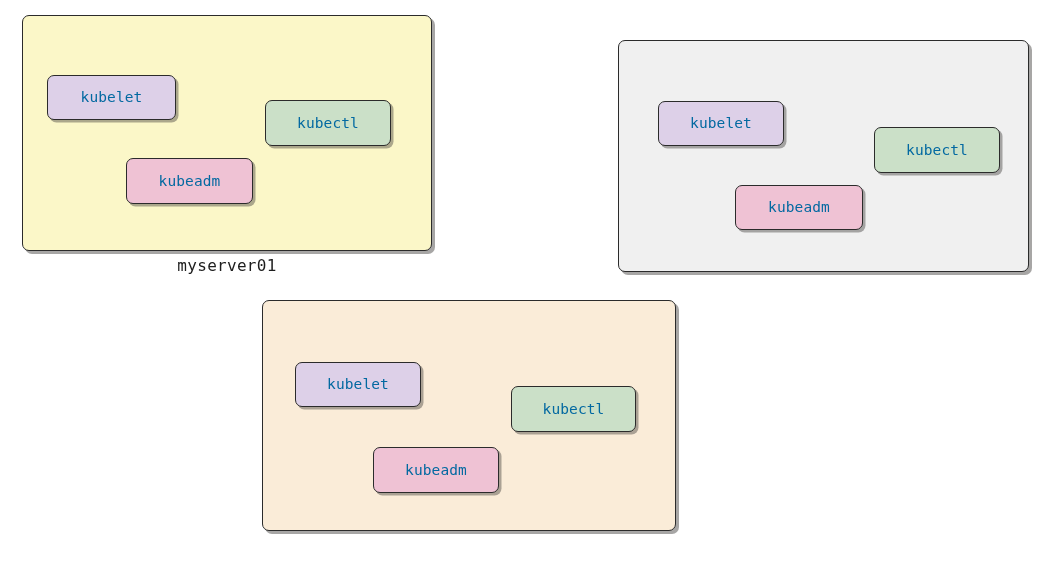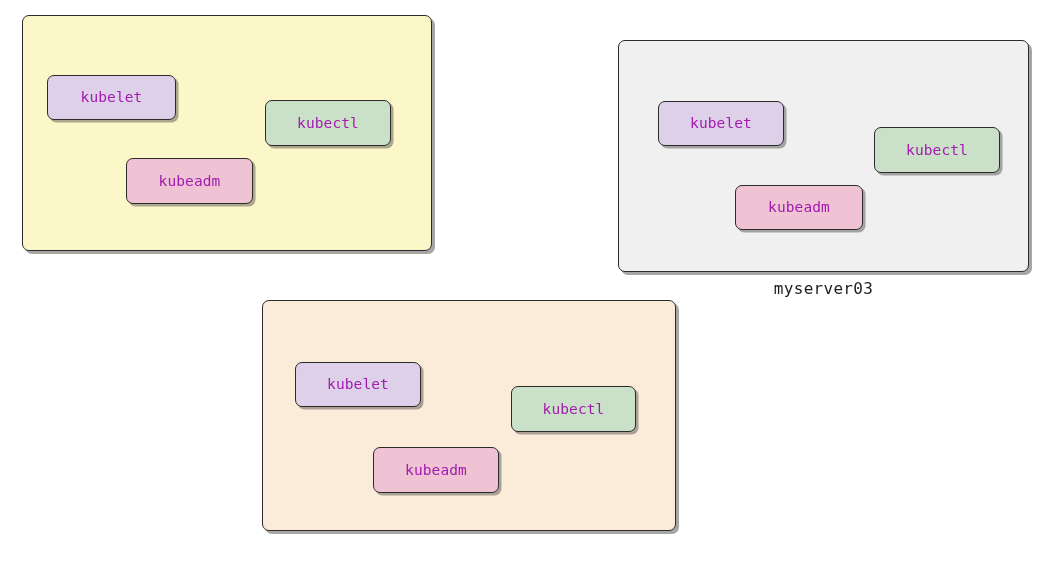--- a/index.html
+++ b/index.html
@@ -38,21 +38,21 @@
     position: absolute;
     box-sizing: border-box;
     border: 1.6px solid #2b2b2b;
     border-radius: 7px;
     display: flex;
     align-items: center;
     justify-content: center;
     box-shadow: 2.5px 2.5px 0 0 rgba(60,58,56,0.42);
     font-size: 14.5px;
     line-height: 1;
-    color: #a21caf;
+    color: #0369a1;
     letter-spacing: 0.1px;
     white-space: nowrap;
     user-select: none;
   }
 
   
   .server-label {
     position: absolute;
     font-size: 16px;
     line-height: 1;
@@ -64,22 +64,22 @@
   }
 </style>
 </head>
 <body style="background: rgb(255, 255, 255);">
 
 <div id="canvas">
     <div class="server" style="left: 22px; top: 15px; width: 410px; height: 236px; background: rgb(251, 247, 200); border-color: rgb(43, 43, 43);"></div>
     <div class="component" style="left: 47px; top: 75px; width: 129px; height: 45px; background: rgb(221, 208, 232); border-color: rgb(43, 43, 43);">kubelet</div>
     <div class="component" style="left: 265px; top: 100px; width: 126px; height: 46px; background: rgb(203, 224, 200); border-color: rgb(43, 43, 43);">kubectl</div>
     <div class="component" style="left: 126px; top: 158px; width: 127px; height: 46px; background: rgb(239, 194, 212); border-color: rgb(43, 43, 43);">kubeadm</div>
+    <div class="server-label" style="left: 22px; top: 258px; width: 410px;">myserver01</div>
     <div class="server" style="left: 262px; top: 300px; width: 414px; height: 231px; background: rgb(250, 236, 216); border-color: rgb(43, 43, 43);"></div>
     <div class="component" style="left: 295px; top: 362px; width: 126px; height: 45px; background: rgb(221, 208, 232); border-color: rgb(43, 43, 43);">kubelet</div>
     <div class="component" style="left: 511px; top: 386px; width: 125px; height: 46px; background: rgb(203, 224, 200); border-color: rgb(43, 43, 43);">kubectl</div>
     <div class="component" style="left: 373px; top: 447px; width: 126px; height: 46px; background: rgb(239, 194, 212); border-color: rgb(43, 43, 43);">kubeadm</div>
     <div class="server" style="left: 618px; top: 40px; width: 411px; height: 232px; background: rgb(240, 240, 240); border-color: rgb(43, 43, 43);"></div>
     <div class="component" style="left: 658px; top: 101px; width: 126px; height: 45px; background: rgb(221, 208, 232); border-color: rgb(43, 43, 43);">kubelet</div>
     <div class="component" style="left: 874px; top: 127px; width: 126px; height: 46px; background: rgb(203, 224, 200); border-color: rgb(43, 43, 43);">kubectl</div>
     <div class="component" style="left: 735px; top: 185px; width: 128px; height: 45px; background: rgb(239, 194, 212); border-color: rgb(43, 43, 43);">kubeadm</div>
-    <div class="server-label" style="left: 618px; top: 281px; width: 411px;">myserver03</div>
   </div>
 
 </body></html>

